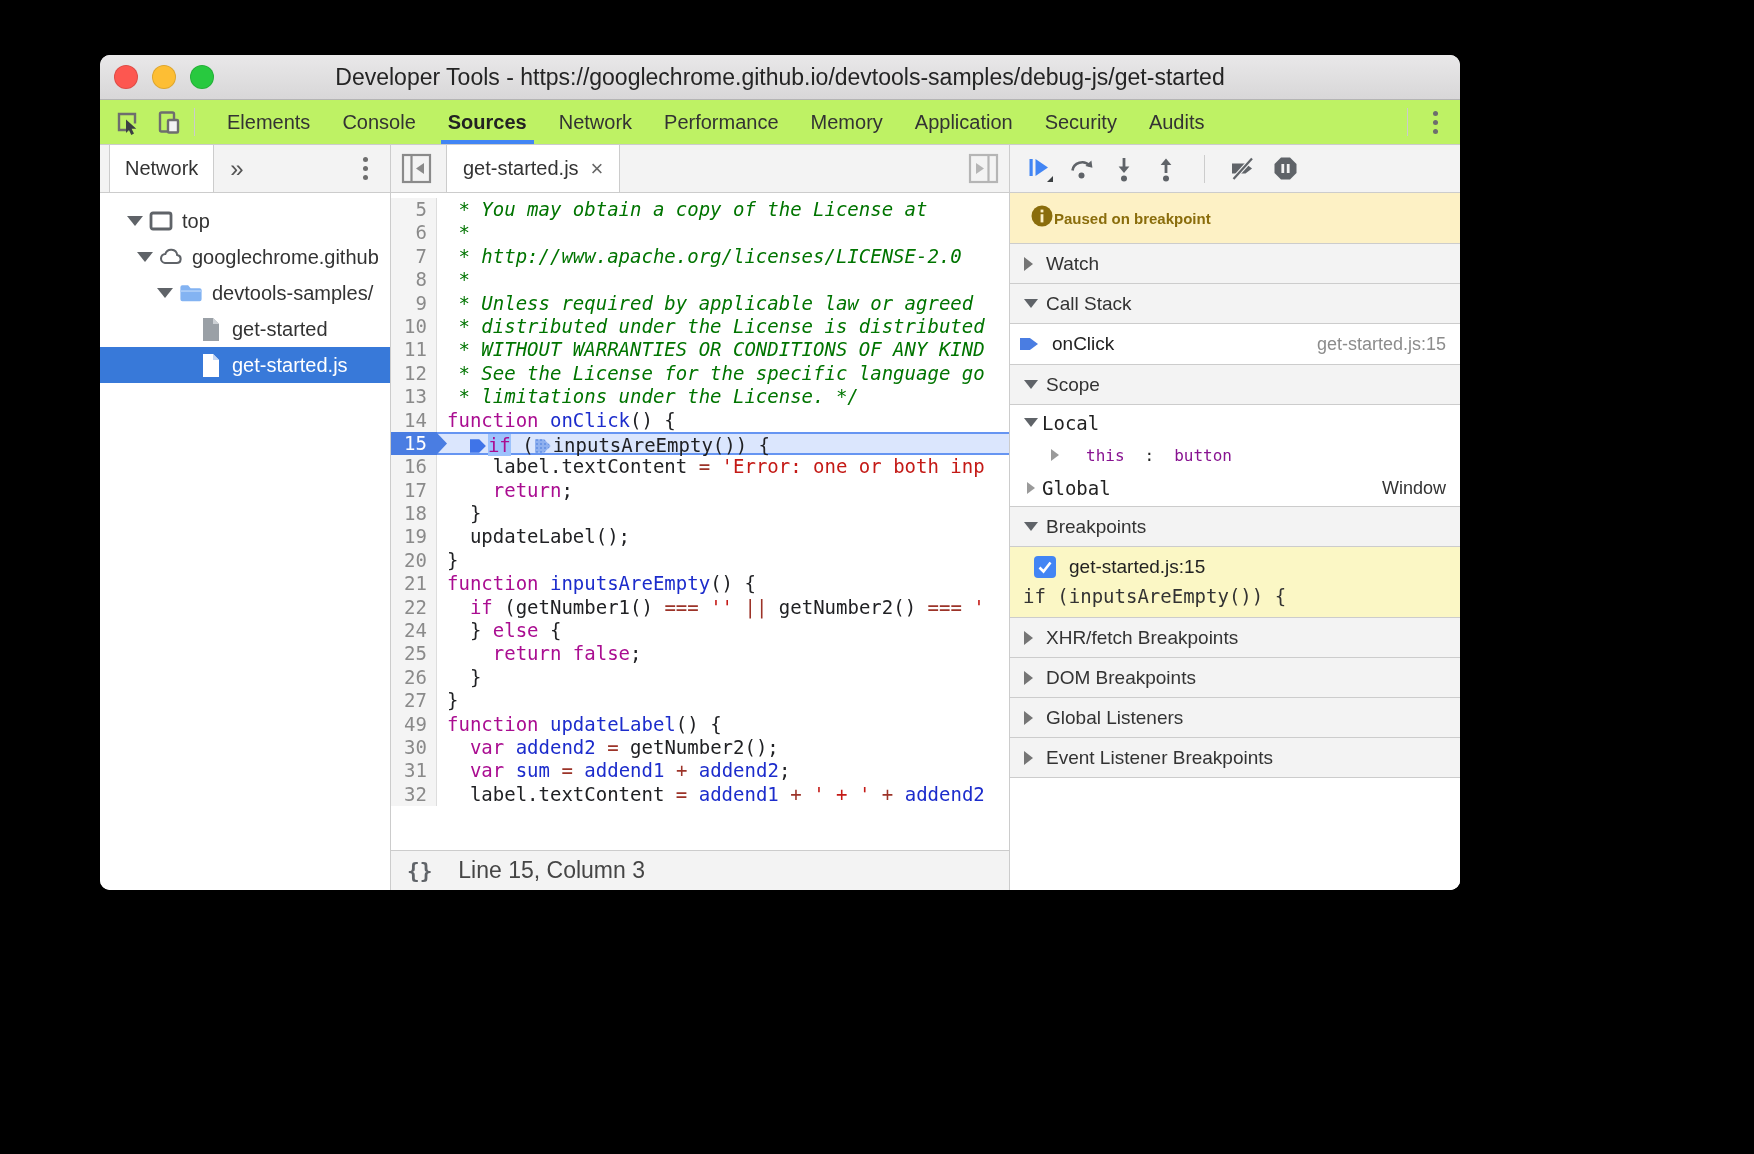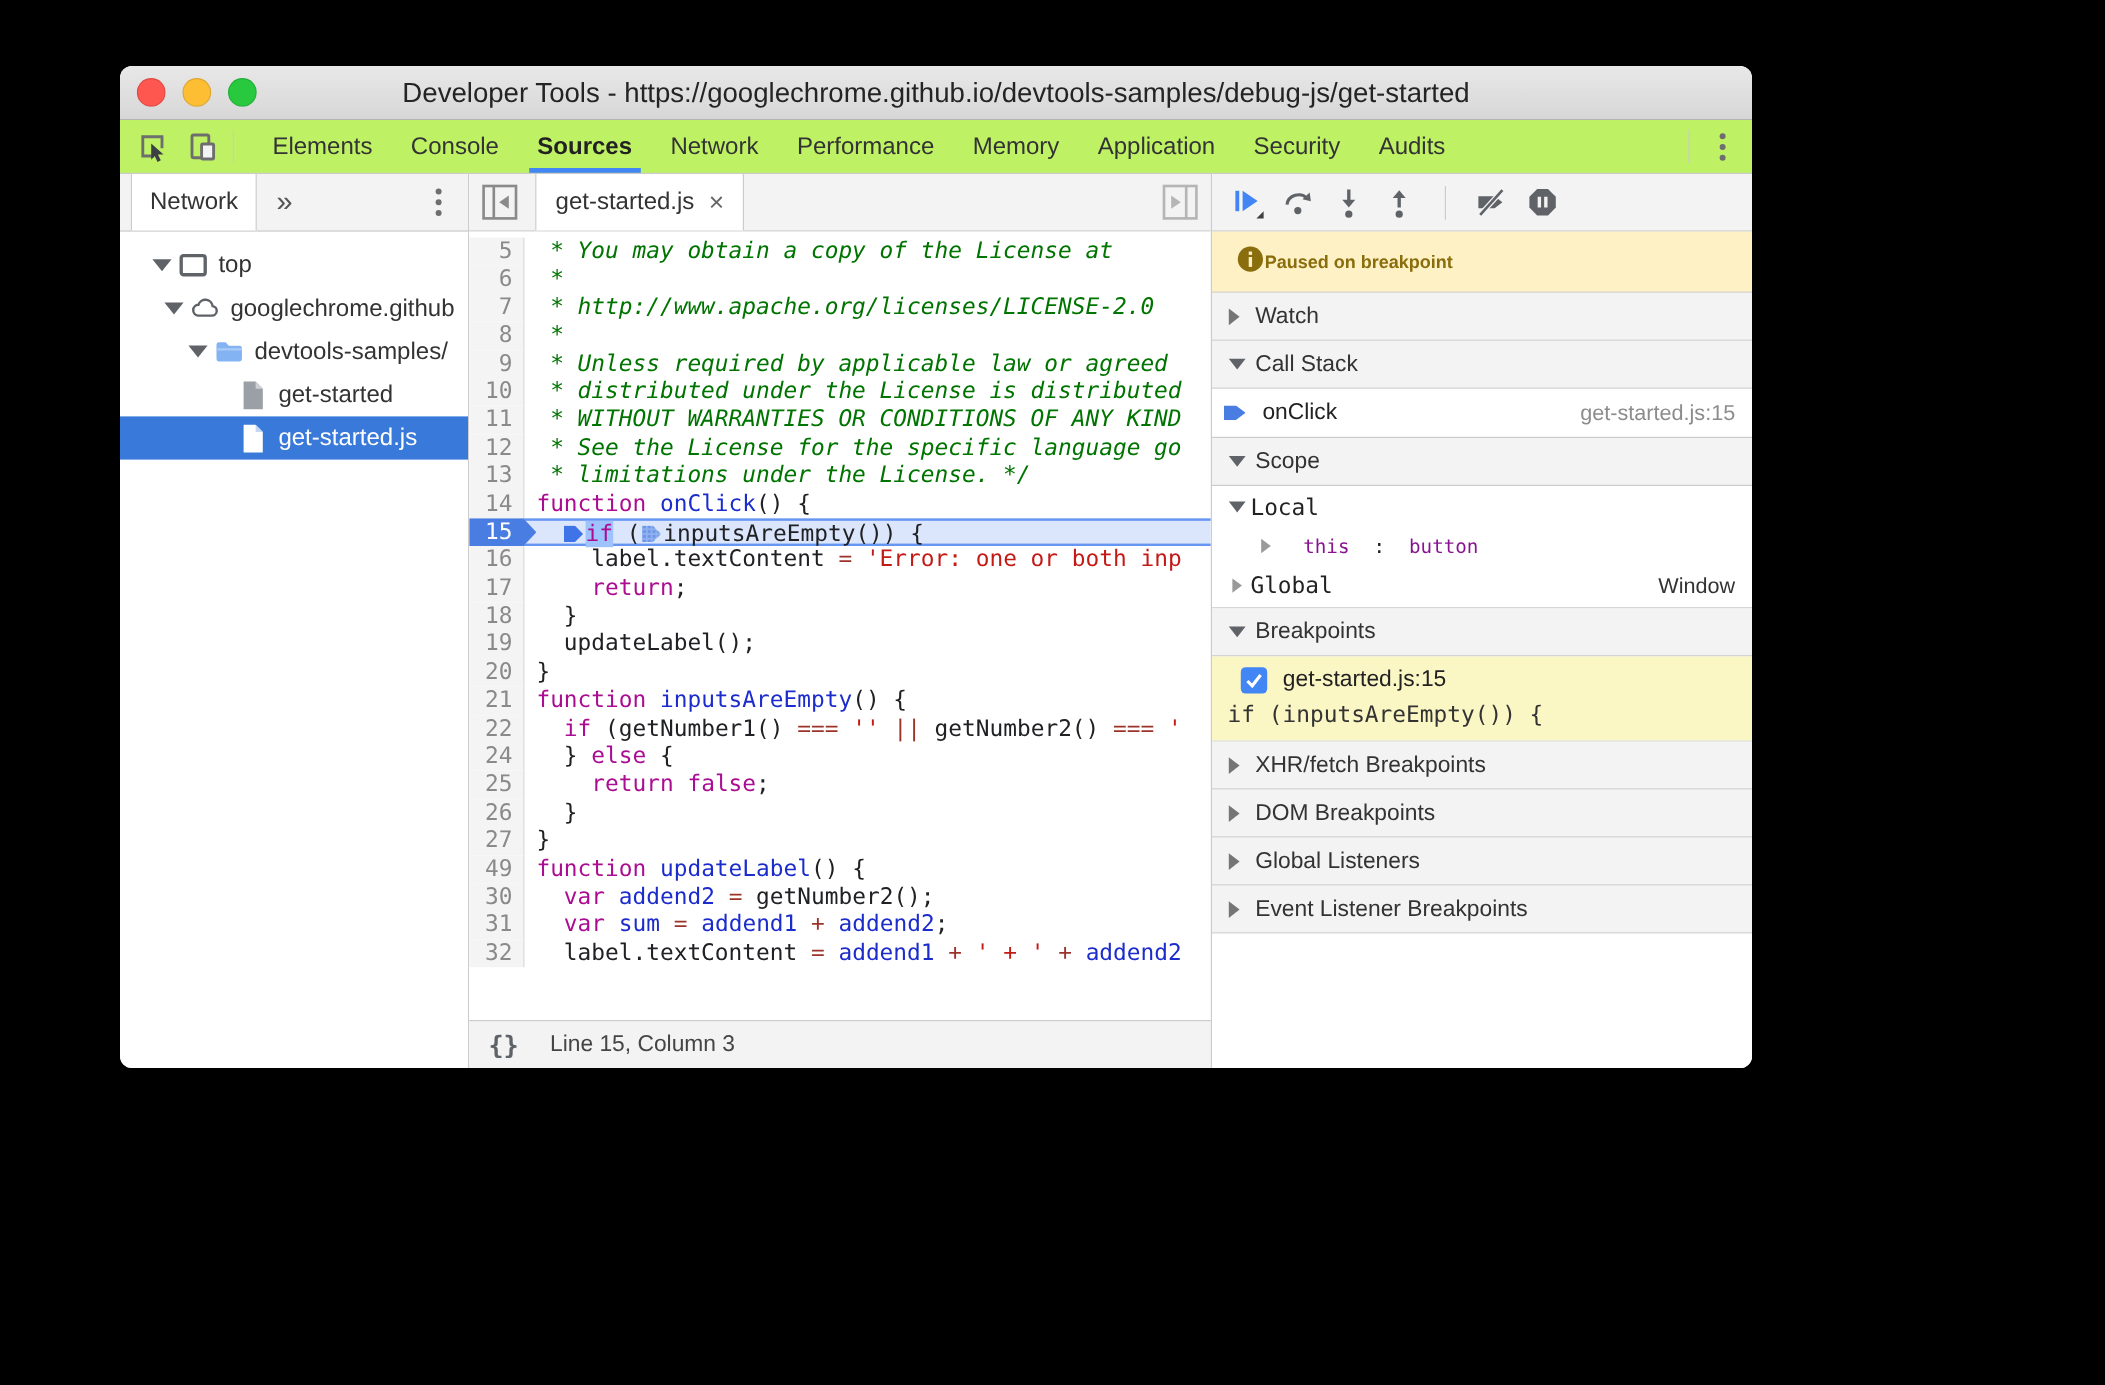--- a/index.html
+++ b/index.html
@@ -65,21 +65,21 @@
   .paused .gutter{background:#4a7de2;color:#fff;border-right-color:transparent;}
   .paused .gutter::after{content:"";position:absolute;left:100%;top:0;width:11px;height:100%;
     background:#4a7de2;clip-path:polygon(0 0,100% 50%,0 100%);z-index:2;}
   .m-exec{display:inline-block;width:16px;height:16px;background:#3f74e8;
     clip-path:polygon(0 8%,58% 8%,100% 50%,58% 92%,0 92%);vertical-align:-2px;margin-right:2px;}
   .m-pos{display:inline-block;width:16px;height:16px;vertical-align:-2px;margin:0 2px 0 1px;
     background:#8fb0ef;background-image:radial-gradient(#6c96e6 1.3px,transparent 1.3px);background-size:4px 4px;
     clip-path:polygon(0 8%,58% 8%,100% 50%,58% 92%,0 92%);}
   .statusbar{height:39px;flex:none;background:#f3f3f3;border-top:1px solid #ccc;display:flex;align-items:center;}
   .braces{font-family:"DejaVu Sans Mono",monospace;font-weight:700;font-size:21px;color:#5f6368;margin-left:16px;}
-  .pos-text{font-size:19px;color:#454545;margin-left:26px;}
+  .pos-text{font-size:23px;color:#454545;margin-left:26px;}
   
   .right-pane{width:450px;flex:none;border-left:1px solid #ccc;display:flex;flex-direction:column;background:#fff;}
   .dbg-toolbar{height:47px;flex:none;background:#f3f3f3;border-bottom:1px solid #ccc;display:flex;align-items:center;padding-left:16px;gap:14px;}
   .dbg-ico{width:28px;height:28px;display:flex;align-items:center;justify-content:center;}
   .banner{height:50px;flex:none;background:var(--paused_banner_bg,#fdf1c5);border-bottom:1px solid #ccc;
     display:flex;align-items:center;padding-left:20px;}
   .banner-text{font-size:15px;font-weight:700;color:var(--paused_text,#8a6d0c);}
   .sec-h{height:39px;flex:none;background:#f3f3f3;border-bottom:1px solid #ccc;display:flex;align-items:center;padding-left:14px;font-size:19px;color:#333;}
   .sec-h .sw{width:22px;flex:none;display:flex;align-items:center;}
   .sec-h .tri-d{border-left-width:7px;border-right-width:7px;border-top-width:9px;}

